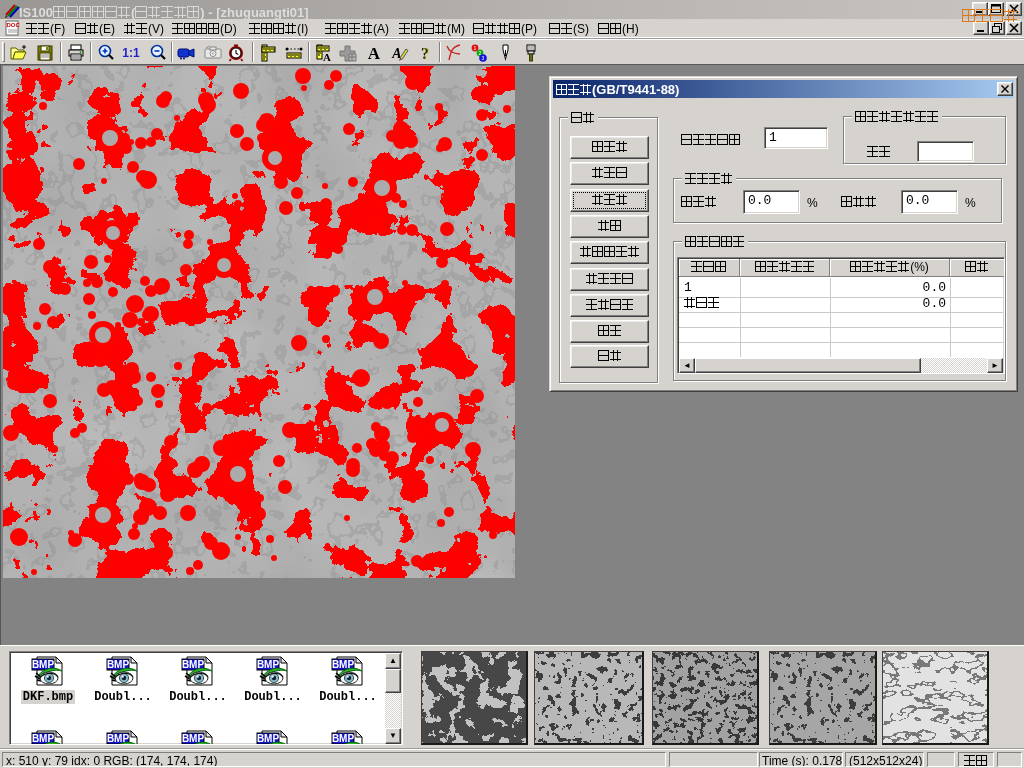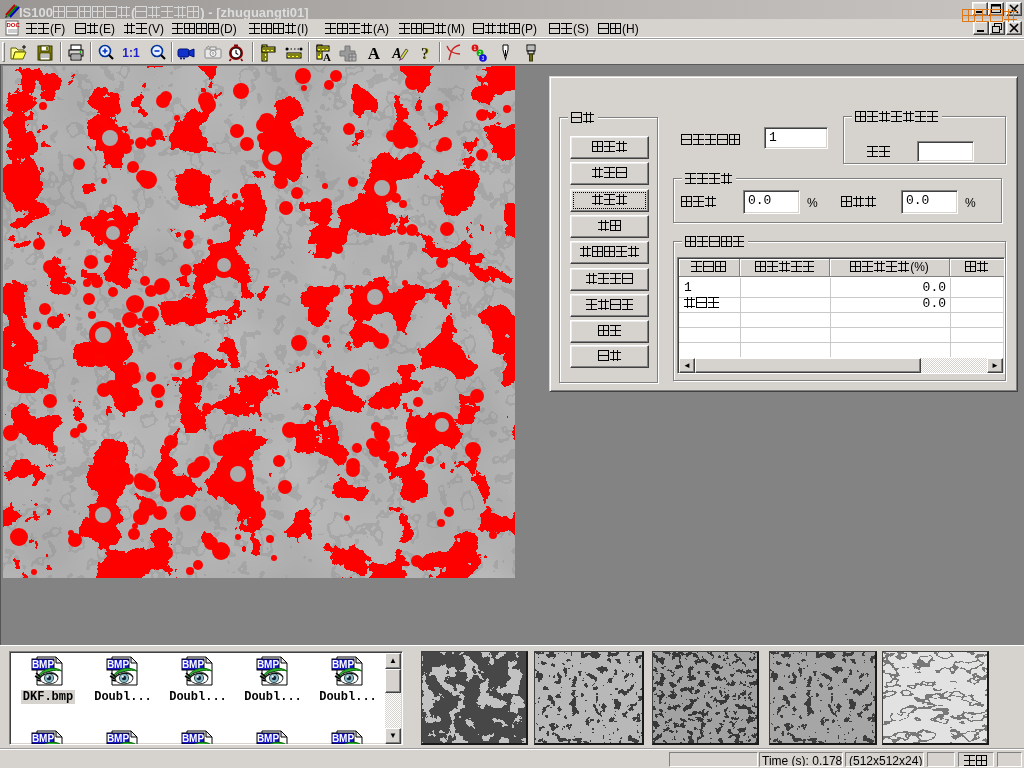--- a/index.html
+++ b/index.html
@@ -456,20 +456,26 @@
       <circle cx="110" cy="167" r="13" fill="#fd0300"></circle>
       <circle cx="110" cy="167" r="7" fill="#ababab"></circle>
       <circle cx="372" cy="231" r="15" fill="#fd0300"></circle>
       <circle cx="372" cy="231" r="8" fill="#ababab"></circle>
       <circle cx="221" cy="199" r="13" fill="#fd0300"></circle>
       <circle cx="221" cy="199" r="7" fill="#ababab"></circle>
 </svg>
 </div>
 
 <div id="dialog">
+ <div id="dlgtitle">
+      <span class="txt"><span class="k wh"><i class="a"></i><i class="b"></i><i class="d"></i></span>(GB/T9441-88)</span>
+  <div class="wbtn" style="left:444px;top:2px"><svg width="14" height="12">
+          <path d="M3.5 2.5l7 7M10.5 2.5l-7 7" stroke="#000" stroke-width="1.4"></path>
+        </svg></div>
+ </div>
 
  <div class="group" style="left:9px;top:40px;width:99px;height:266px">
       <span class="glabel"><span class="k"><i class="c"></i><i class="d"></i></span></span>
     </div>
  <div class="dbtn" style="top:59px;"><span class="k"><i class="a"></i><i class="b"></i><i class="d"></i></span></div>
     <div class="dbtn" style="top:85px;"><span class="k"><i class="d"></i><i class="b"></i><i class="c"></i></span></div>
     <div class="dbtn" style="top:112px;outline:1px dotted #000;outline-offset:-4px;"><span class="k"><i class="d"></i><i class="b"></i><i class="d"></i></span></div>
     <div class="dbtn" style="top:138px;"><span class="k"><i class="d"></i><i class="a"></i></span></div>
     <div class="dbtn" style="top:164px;"><span class="k"><i class="d"></i><i class="a"></i><i class="a"></i><i class="b"></i><i class="d"></i></span></div>
     <div class="dbtn" style="top:191px;"><span class="k"><i class="d"></i><i class="b"></i><i class="b"></i><i class="c"></i></span></div>
@@ -722,19 +728,20 @@
       </svg></div>
     <div class="thumb" style="left:882px;width:107px;height:94px"><svg width="104" height="91">
         <rect width="100%" height="100%" fill="#e2e2e2"></rect>
         <g filter="url(#tD)">
           <rect width="100%" height="100%" fill="#787878"></rect>
         </g>
       </svg></div>
 </div>
 
 <div id="statusbar">
+ <div class="spanel" style="left:2px;width:664px">x: 510 y: 79 idx: 0 RGB: (174, 174, 174)</div>
  <div class="spanel" style="left:669px;width:89px"></div>
  <div class="spanel" style="left:759px;width:84px;padding:1px 2px">Time (s): 0.178</div>
  <div class="spanel" style="left:845px;width:79px">(512x512x24)</div>
  <div class="spanel" style="left:927px;width:28px"></div>
  <div class="spanel" style="left:958px;width:36px;text-align:center"><span class="k"><i class="b"></i><i class="a"></i></span></div>
  <div class="spanel" style="left:997px;width:25px"></div>
 </div>
 
 </body></html>

